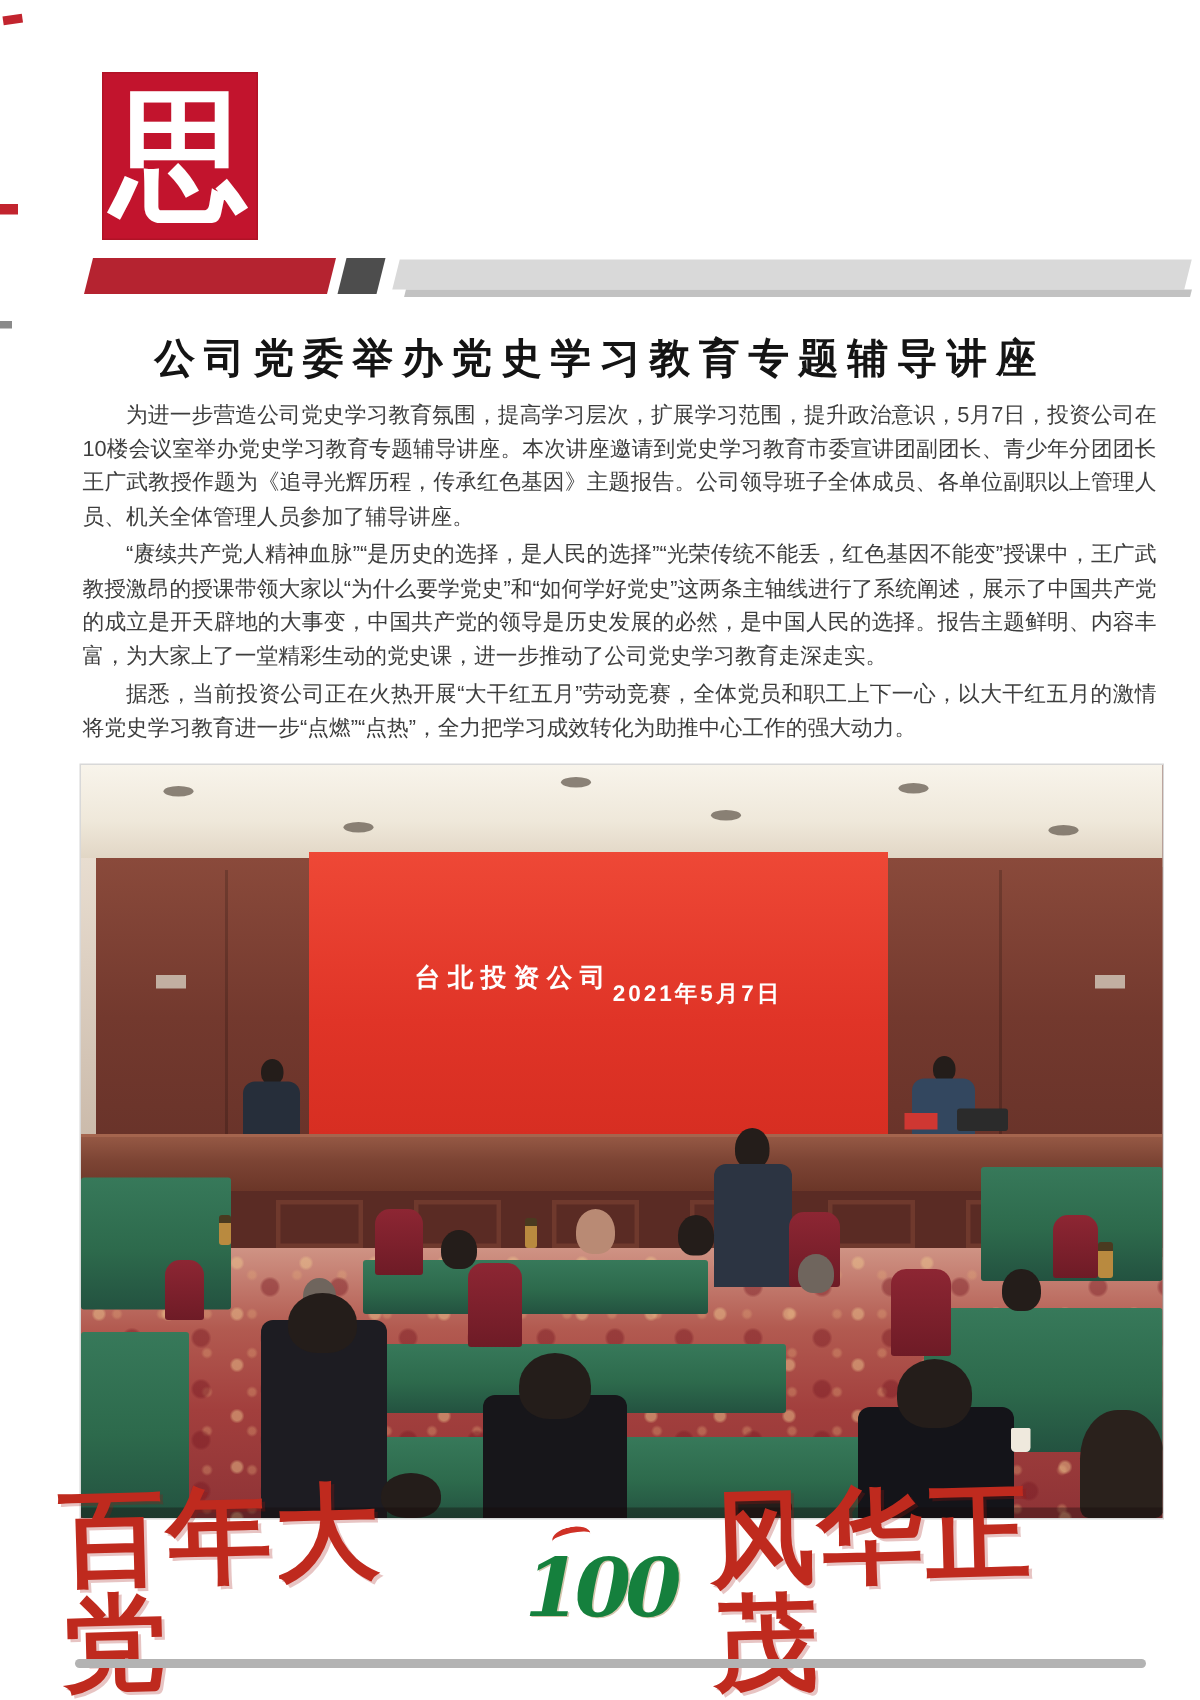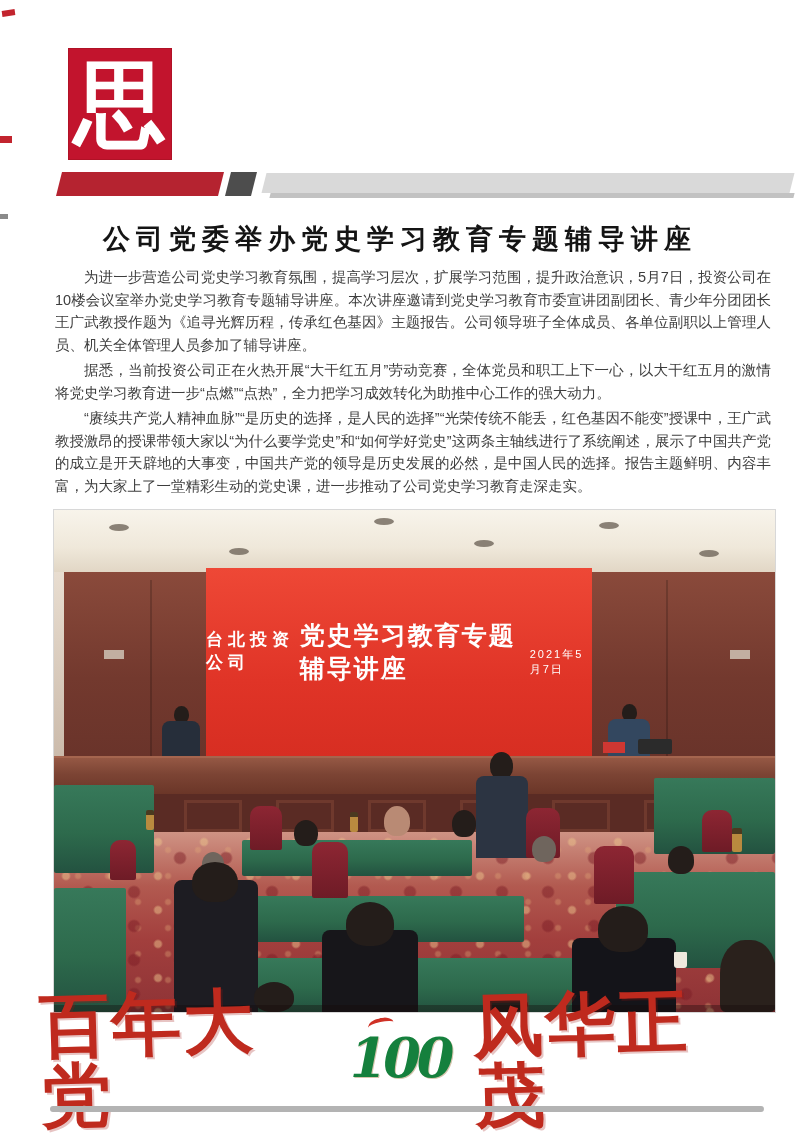--- a/index.html
+++ b/index.html
@@ -55,21 +55,21 @@
     background:linear-gradient(180deg,#e8ddd0,#c9b8a8); }
   .wall-seam { width:2px; height:230px; top:70px; background:rgba(0,0,0,.18); }
   .plaque { width:20px; height:9px; background:#cfc3b5; opacity:.85; }
 
   .screen { left:152px; top:58px; width:386px; height:188px;
     background:linear-gradient(180deg,#ee4836 0%,#e03427 60%,#d72e22 100%);
     display:flex; flex-direction:row; align-items:center; justify-content:center;
     box-shadow:0 4px 0 #3a211c; }
   .screen .l1 { color:#fff; font-weight:bold; font-size:17px; letter-spacing:5px; margin-bottom:22px; }
   .screen .l2 { color:#fff; font-weight:bold; font-size:25px; letter-spacing:2px; margin-bottom:20px; }
-  .screen .l3 { color:#fff; font-weight:normal; font-size:11px; letter-spacing:2px; }
+  .screen .l3 { color:#fff; font-weight:bold; font-size:15px; letter-spacing:2px; }
 
   .desk { left:0; top:246px; width:100%; height:38px;
     background:linear-gradient(180deg,#955844 0%,#7c4434 45%,#6b3628 100%);
     border-top:2px solid #a5654e; }
   .rostrum { left:0; top:284px; width:100%; height:46px; background:#5a2b24; }
   .panel { top:6px; width:58px; height:32px; border:3px solid #6f392d; }
 
   .carpet { left:0; top:322px; width:100%; height:180px;
     background:
       radial-gradient(circle at 12px 10px, rgba(235,195,140,.5) 3px, transparent 5px),
@@ -121,43 +121,42 @@
 
   <div class="deco red"></div>
   <div class="deco dark"></div>
   <div class="deco light"></div>
   <div class="deco shadow"></div>
 
   <h1 class="title">公司党委举办党史学习教育专题辅导讲座</h1>
 
   <div class="body-text">
     <p>为进一步营造公司党史学习教育氛围，提高学习层次，扩展学习范围，提升政治意识，5月7日，投资公司在10楼会议室举办党史学习教育专题辅导讲座。本次讲座邀请到党史学习教育市委宣讲团副团长、青少年分团团长王广武教授作题为《追寻光辉历程，传承红色基因》主题报告。公司领导班子全体成员、各单位副职以上管理人员、机关全体管理人员参加了辅导讲座。</p>
+    <p>“赓续共产党人精神血脉”“是历史的选择，是人民的选择”“光荣传统不能丢，红色基因不能变”授课中，王广武教授激昂的授课带领大家以“为什么要学党史”和“如何学好党史”这两条主轴线进行了系统阐述，展示了中国共产党的成立是开天辟地的大事变，中国共产党的领导是历史发展的必然，是中国人民的选择。报告主题鲜明、内容丰富，为大家上了一堂精彩生动的党史课，进一步推动了公司党史学习教育走深走实。</p>
     <p>据悉，当前投资公司正在火热开展“大干红五月”劳动竞赛，全体党员和职工上下一心，以大干红五月的激情将党史学习教育进一步“点燃”“点热”，全力把学习成效转化为助推中心工作的强大动力。</p>
-    <p>“赓续共产党人精神血脉”“是历史的选择，是人民的选择”“光荣传统不能丢，红色基因不能变”授课中，王广武教授激昂的授课带领大家以“为什么要学党史”和“如何学好党史”这两条主轴线进行了系统阐述，展示了中国共产党的成立是开天辟地的大事变，中国共产党的领导是历史发展的必然，是中国人民的选择。报告主题鲜明、内容丰富，为大家上了一堂精彩生动的党史课，进一步推动了公司党史学习教育走深走实。</p>
   </div>
 
   <div class="photo">
     <div class="abs ceiling"></div>
     <div class="abs ceil-light" style="left:55px;top:14px"></div>
     <div class="abs ceil-light" style="left:175px;top:38px"></div>
     <div class="abs ceil-light" style="left:320px;top:8px"></div>
     <div class="abs ceil-light" style="left:420px;top:30px"></div>
     <div class="abs ceil-light" style="left:545px;top:12px"></div>
     <div class="abs ceil-light" style="left:645px;top:40px"></div>
 
     <div class="abs wall"></div>
     <div class="abs window-light"></div>
     <div class="abs wall-seam" style="left:96px"></div>
     <div class="abs wall-seam" style="left:612px"></div>
     <div class="abs plaque" style="left:50px;top:140px"></div>
     <div class="abs plaque" style="left:676px;top:140px"></div>
 
     <div class="abs screen">
       <div class="l1">台北投资公司</div>
-      <div class="l2">党史学习教育专题辅导讲座</div>
       <div class="l3">2021年5月7日</div>
     </div>
 
     <div class="abs head" style="left:120px;top:196px;width:15px;height:17px"></div>
     <div class="abs body-shape" style="left:108px;top:211px;width:38px;height:36px;background:#262e3a"></div>
     <div class="abs head" style="left:568px;top:194px;width:15px;height:17px"></div>
     <div class="abs body-shape" style="left:554px;top:209px;width:42px;height:38px;background:#33475f"></div>
 
     <div class="abs desk"></div>
     <div class="abs namecard" style="left:549px;top:232px"></div>

